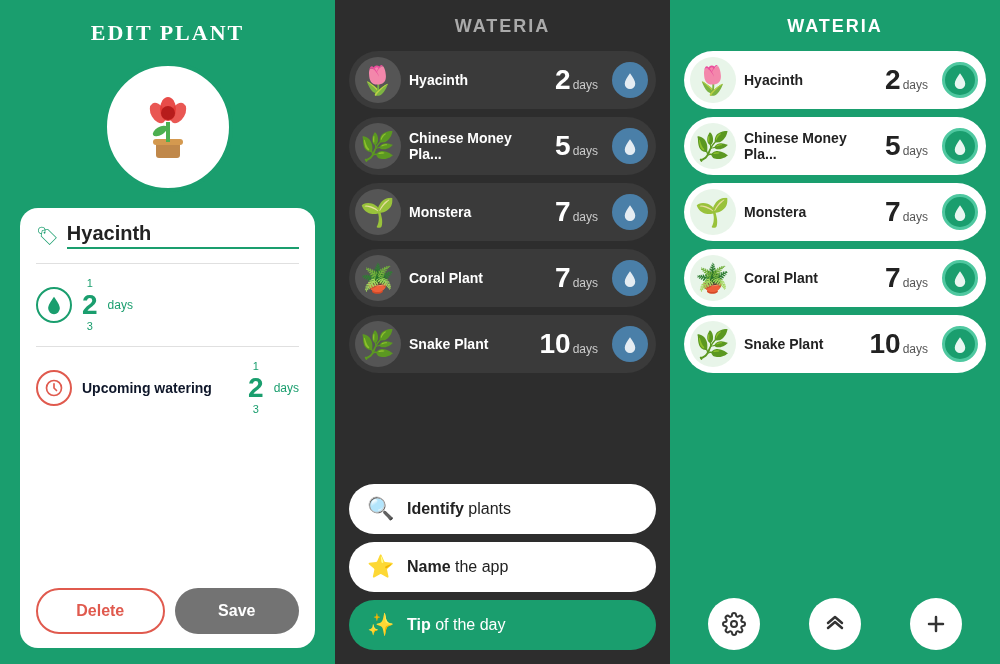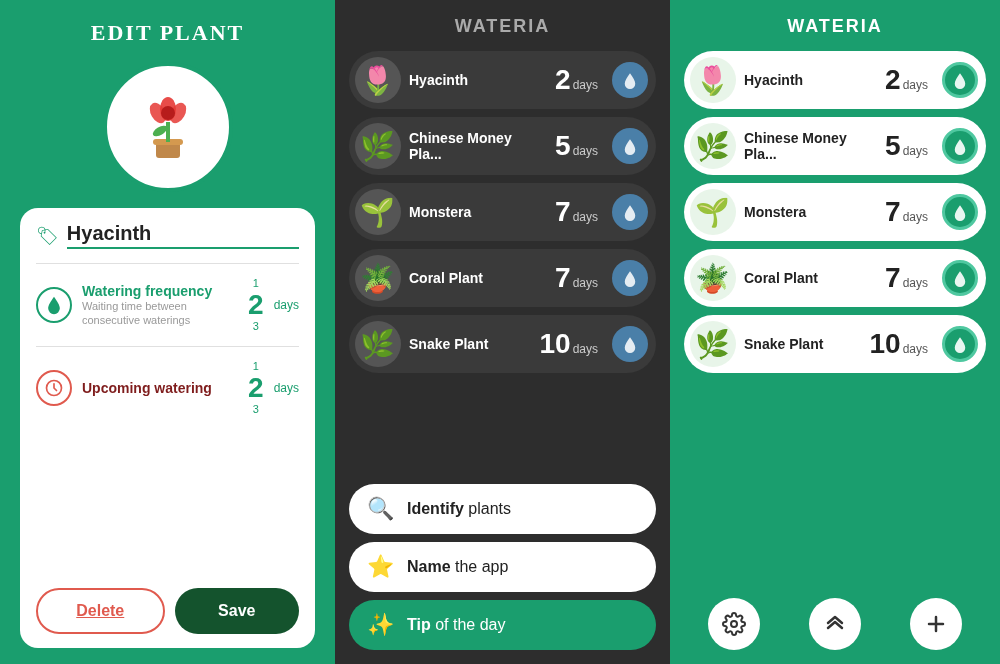--- a/index.html
+++ b/index.html
@@ -111,21 +111,21 @@
     }
     .section-text {
       flex: 1;
     }
     .section-title {
       font-size: 14px;
       font-weight: 700;
       color: #1a9e6e;
     }
     .section-title.red {
-      color: #7f1d1d;
+      color: #0f172a;
     }
     .section-subtitle {
       font-size: 11px;
       color: #999;
       line-height: 1.3;
     }
     .spinner-control {
       display: flex;
       flex-direction: column;
       align-items: center;
@@ -155,27 +155,26 @@
     .btn-delete {
       flex: 1;
       padding: 12px;
       border: 2px solid #e05a4e;
       background: white;
       color: #e05a4e;
       border-radius: 25px;
       font-size: 16px;
       font-weight: 700;
       cursor: pointer;
-      text-decoration: underline;
     }
     .btn-save {
       flex: 1;
       padding: 12px;
       border: none;
-      background: #14532d;
+      background: #737373;
       color: white;
       border-radius: 25px;
       font-size: 16px;
       font-weight: 700;
       cursor: pointer;
     }
 
     
     .middle-panel {
       width: 335px;
@@ -408,24 +407,20 @@
         <span class="name-icon">🏷</span>
         <input class="name-input" type="text" value="Hyacinth" style="">
       </div>
     </div>
 
     <div class="frequency-section">
       <div class="section-icon">
         <svg width="20" height="20" viewBox="0 0 24 24" fill="none">
           <path d="M12 2C8 8 5 12 5 16a7 7 0 0014 0c0-4-3-8-7-14z" fill="#1a9e6e"></path>
         </svg>
-      </div>
-      <div class="section-text">
-        <div class="section-title">Watering frequency</div>
-        <div class="section-subtitle">Waiting time between consecutive waterings</div>
       </div>
       <div class="spinner-control">
         <span class="spinner-num">1</span>
         <span class="spinner-current">2</span>
         <span class="spinner-num">3</span>
       </div>
       <span class="spinner-unit">days</span>
     </div>
 
     <div class="upcoming-section">

